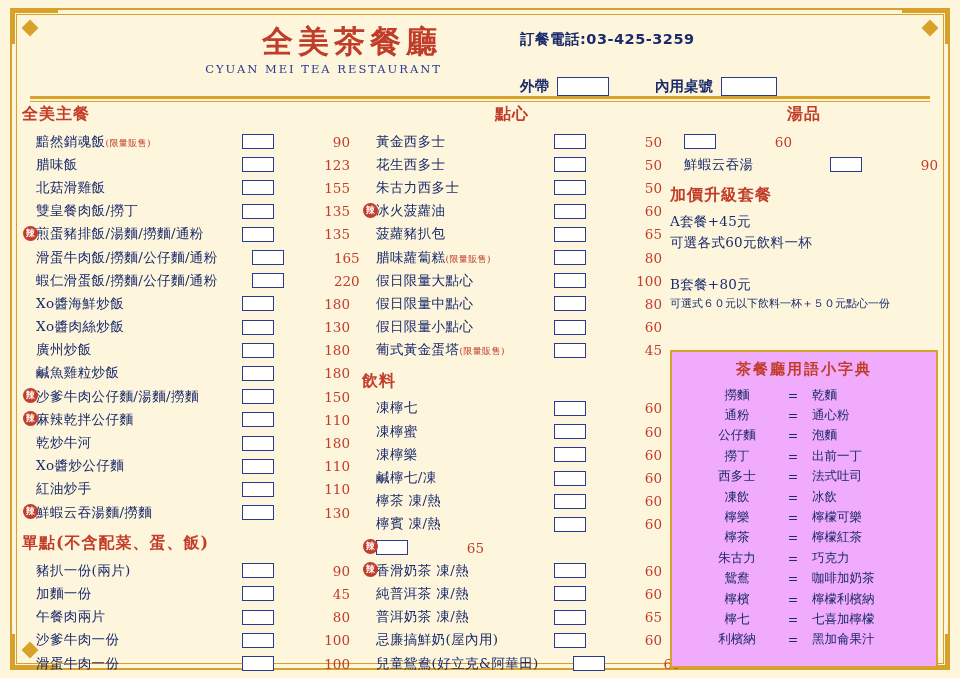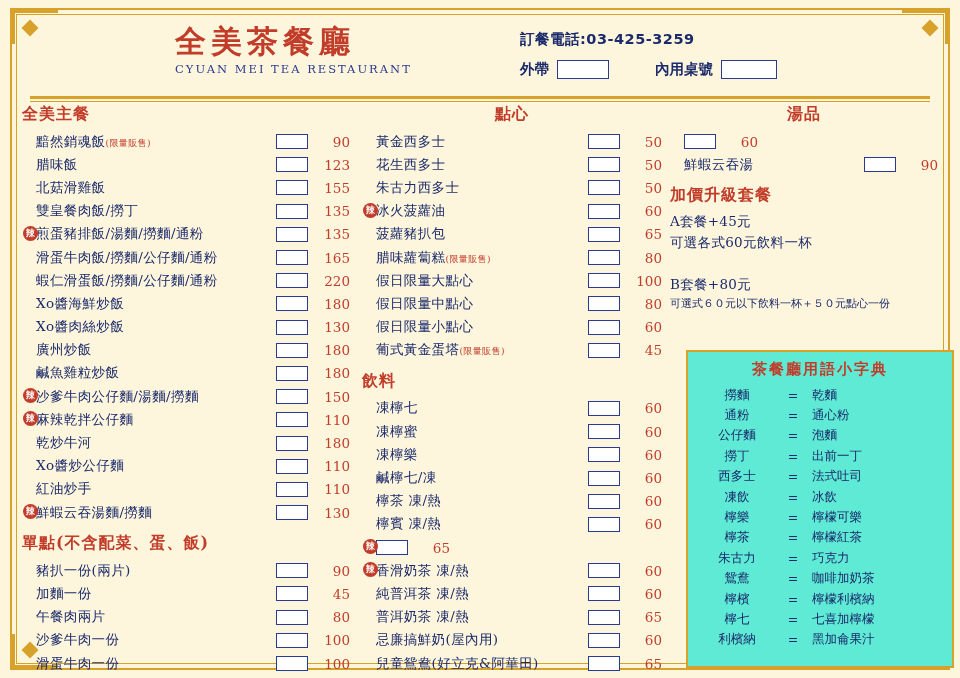--- a/index.html
+++ b/index.html
@@ -47,37 +47,37 @@
   }
   .header-rule {
     position:absolute; left:10px; right:10px; top:78px; height:3px;
     background:#d8a22a;
   }
   .header-rule2 {
     position:absolute; left:10px; right:10px; top:83px; height:1px;
     background:#d8a22a;
   }
   .logo-block {
-    position:absolute; left:155px; top:6px; text-align:left; width:250px;
+    position:absolute; left:172px; top:6px; text-align:right; width:250px;
   }
   .logo-cn {
     font-family:"DejaVu Serif","Liberation Serif",serif;
     font-size:31px; font-weight:bold; color:#c23c2a; letter-spacing:5px;
     line-height:1.1;
   }
   .logo-en {
     font-family:"DejaVu Serif","Liberation Serif",serif;
     font-size:11.5px; color:#2b3a8f; letter-spacing:2px; margin-top:4px;
   }
   .contact {
     position:absolute; left:500px; top:12px; width:330px;
     font-size:14.5px; color:#1b2a6b; font-weight:bold;
   }
   .contact .phone { letter-spacing:0.5px; }
-  .order-row { margin-top:11px; display:flex; align-items:center; gap:8px; }
+  .order-row { margin-top:28px; display:flex; align-items:center; gap:8px; }
   .order-row .lbl { font-size:14.5px; color:#1b2a6b; font-weight:bold; }
   .boxin {
     display:inline-block; width:52px; height:19px;
     border:1.6px solid #2b3a8f; background:#fff;
   }
   .boxin.wide { width:56px; }
   .gap { display:inline-block; width:30px; }
 
   
   .content { position:absolute; left:22px; top:104px; right:22px; bottom:14px; }
@@ -87,21 +87,21 @@
   .col3 { left:648px; width:268px; }
 
   .sec-title {
     color:#c23c2a; font-weight:bold; font-size:16px;
     font-family:"DejaVu Serif","Liberation Serif",serif;
     letter-spacing:1px; margin:0 0 5px 0;
   }
   .sec-title.center { text-align:center; }
 
   .item {
-    display:flex; align-items:center; height:23.2px; position:relative;
+    display:flex; align-items:center; height:23.2px; position:relative;gap:34px;
   }
   .item .hot {
     position:absolute; left:-13px; top:3px;
     width:15px; height:15px; border-radius:50%;
     background:#c23c2a; color:#fff; font-size:9px; line-height:15px;
     text-align:center; font-weight:bold;
   }
   .item .nm {
     flex:1 1 auto; font-size:13.5px; color:#1b2a6b;
     font-family:"DejaVu Serif","Liberation Serif",serif;
@@ -123,22 +123,22 @@
   .upgrade-block { margin-top:0; }
   .up-line {
     font-size:13.5px; color:#1b2a6b;
     font-family:"DejaVu Serif","Liberation Serif",serif;
     line-height:1.55; letter-spacing:0.3px;
   }
   .up-line.small { font-size:11px; letter-spacing:0; }
 
   
   .glossary {
-    position:absolute; left:16px; top:246px; width:268px; height:318px;
-    border:2px solid #d8a22a; background:#5eead4; padding:8px 6px;
+    position:absolute; left:0; top:246px; width:268px; height:318px;
+    border:2px solid #d8a22a; background:#f0abfc; padding:8px 22px;
   }
   .glossary-title {
     text-align:center; color:#c23c2a; font-weight:bold; font-size:15px;
     font-family:"DejaVu Serif","Liberation Serif",serif; letter-spacing:2px;
     margin-bottom:6px;
   }
   .g-row {
     display:flex; align-items:center; height:20.4px;
     font-size:12.5px; color:#1b2a6b;
     font-family:"DejaVu Serif","Liberation Serif",serif;

